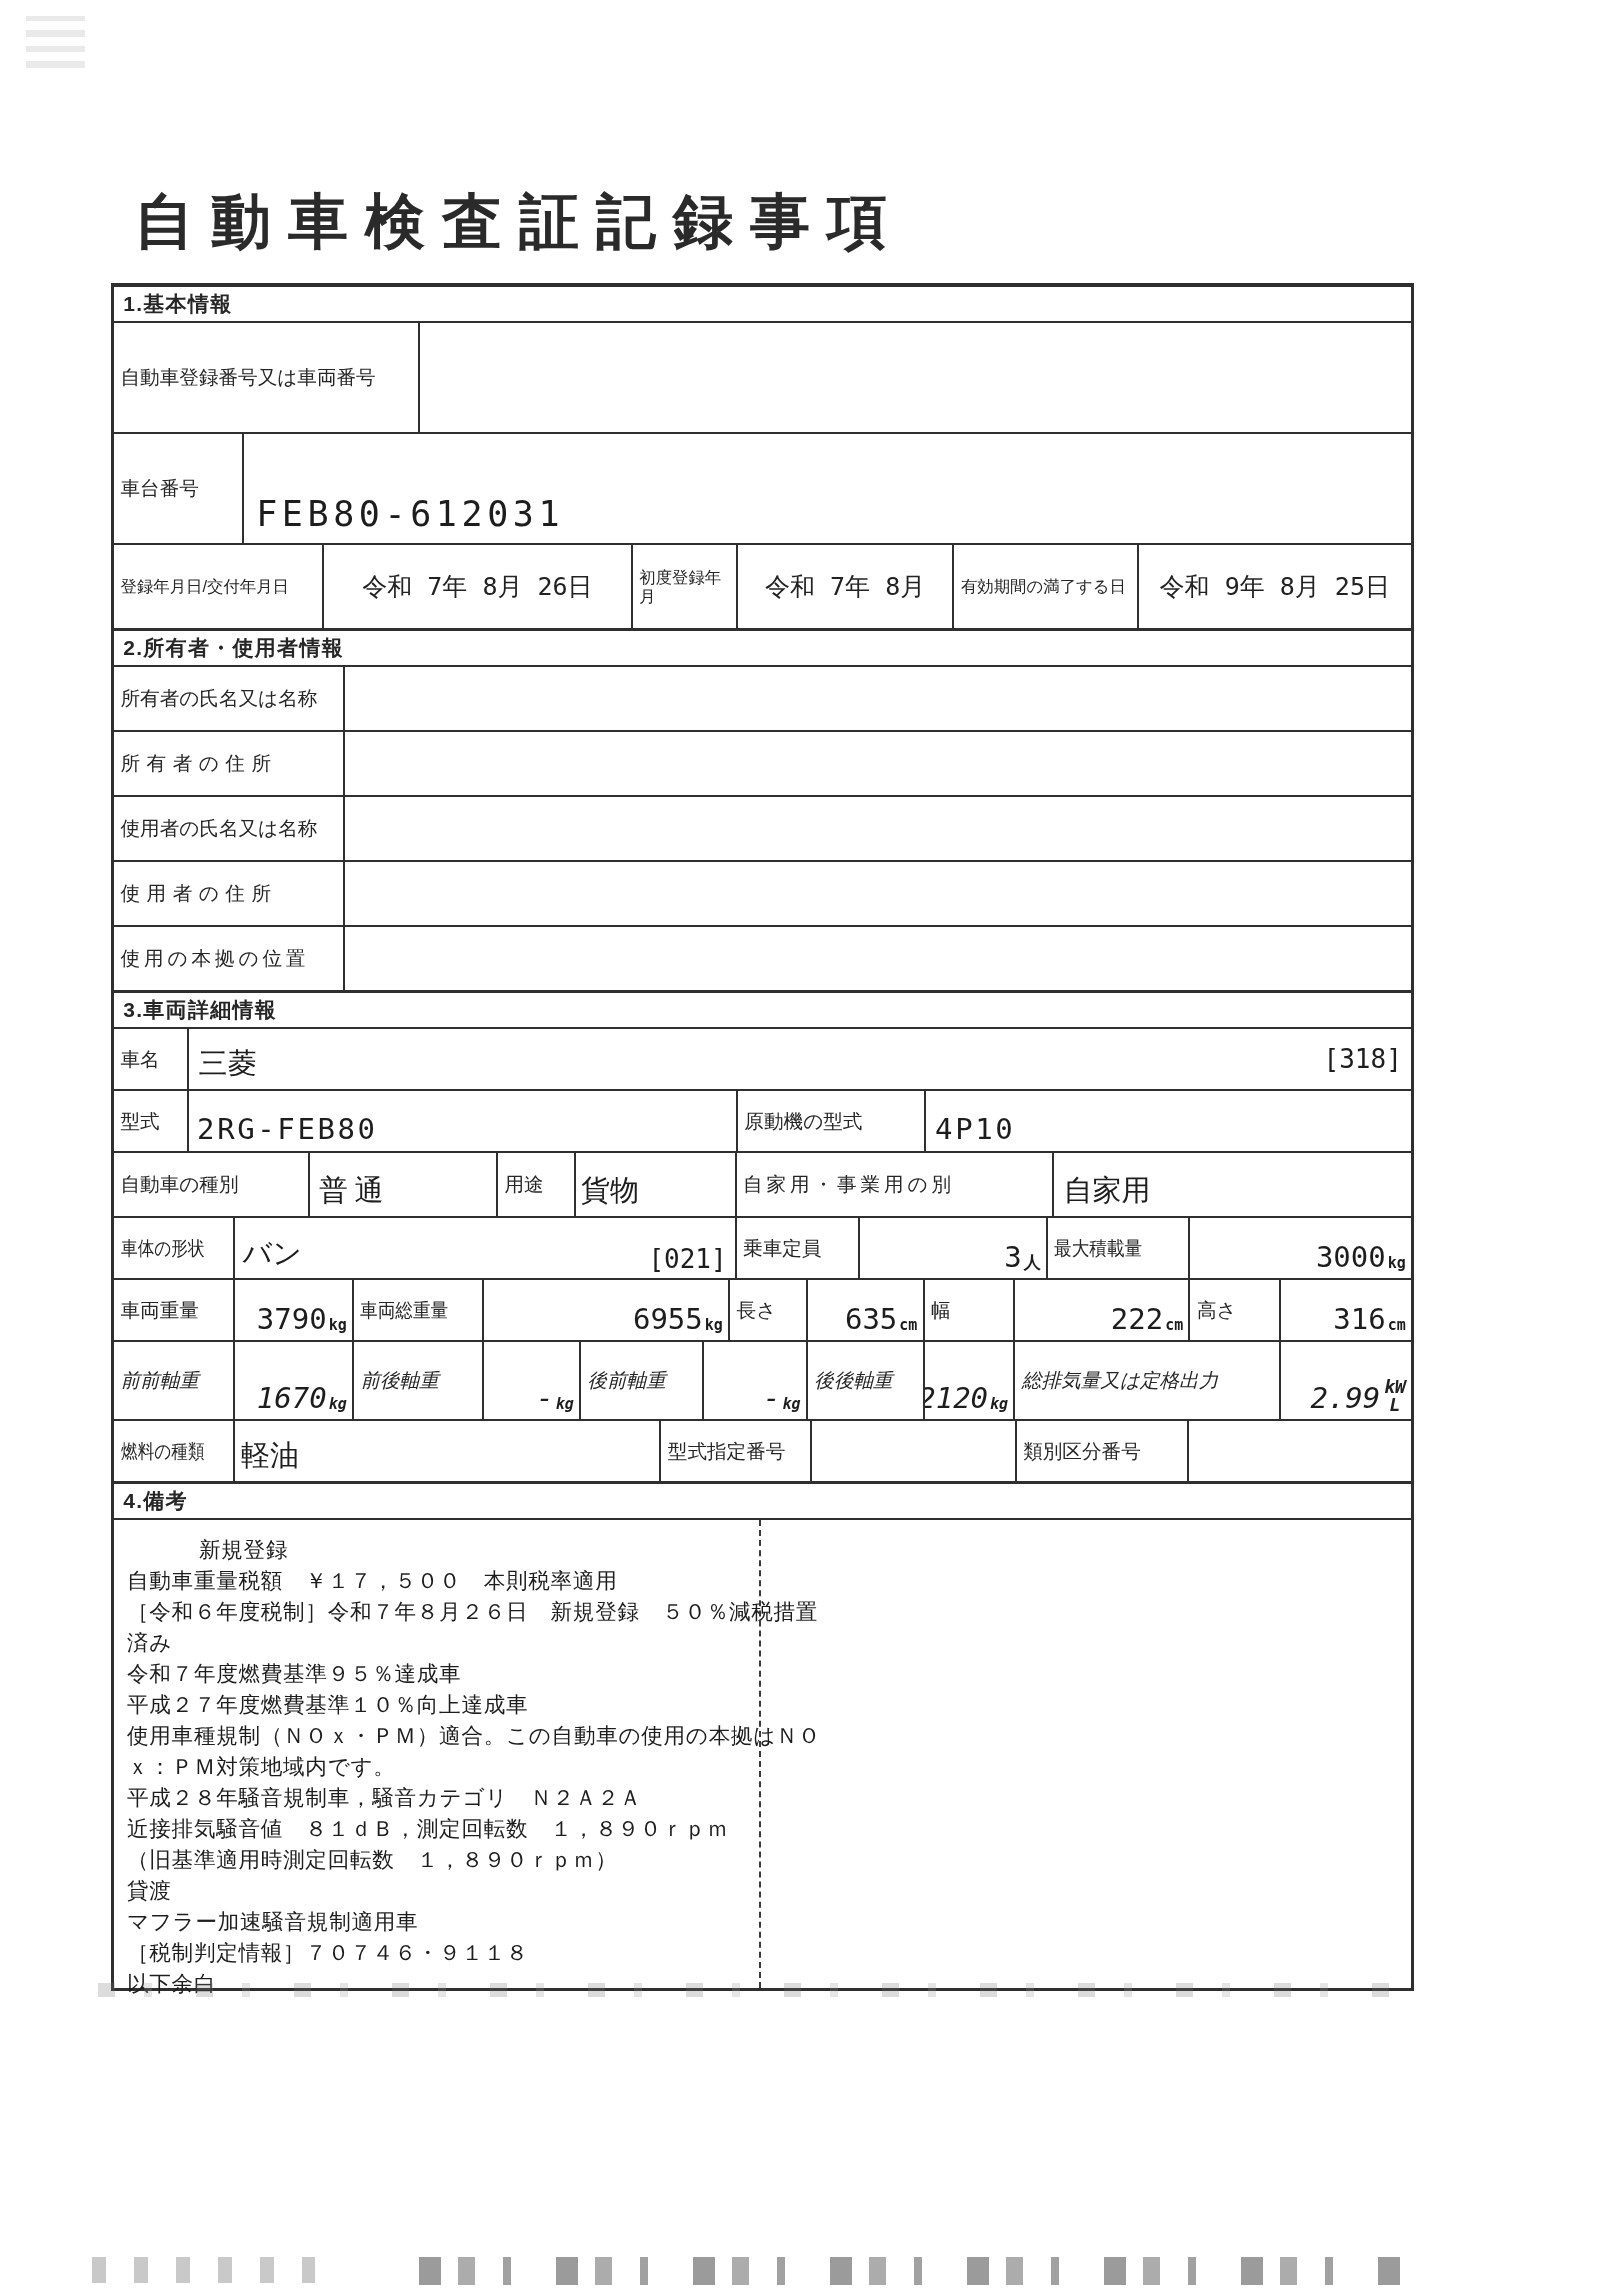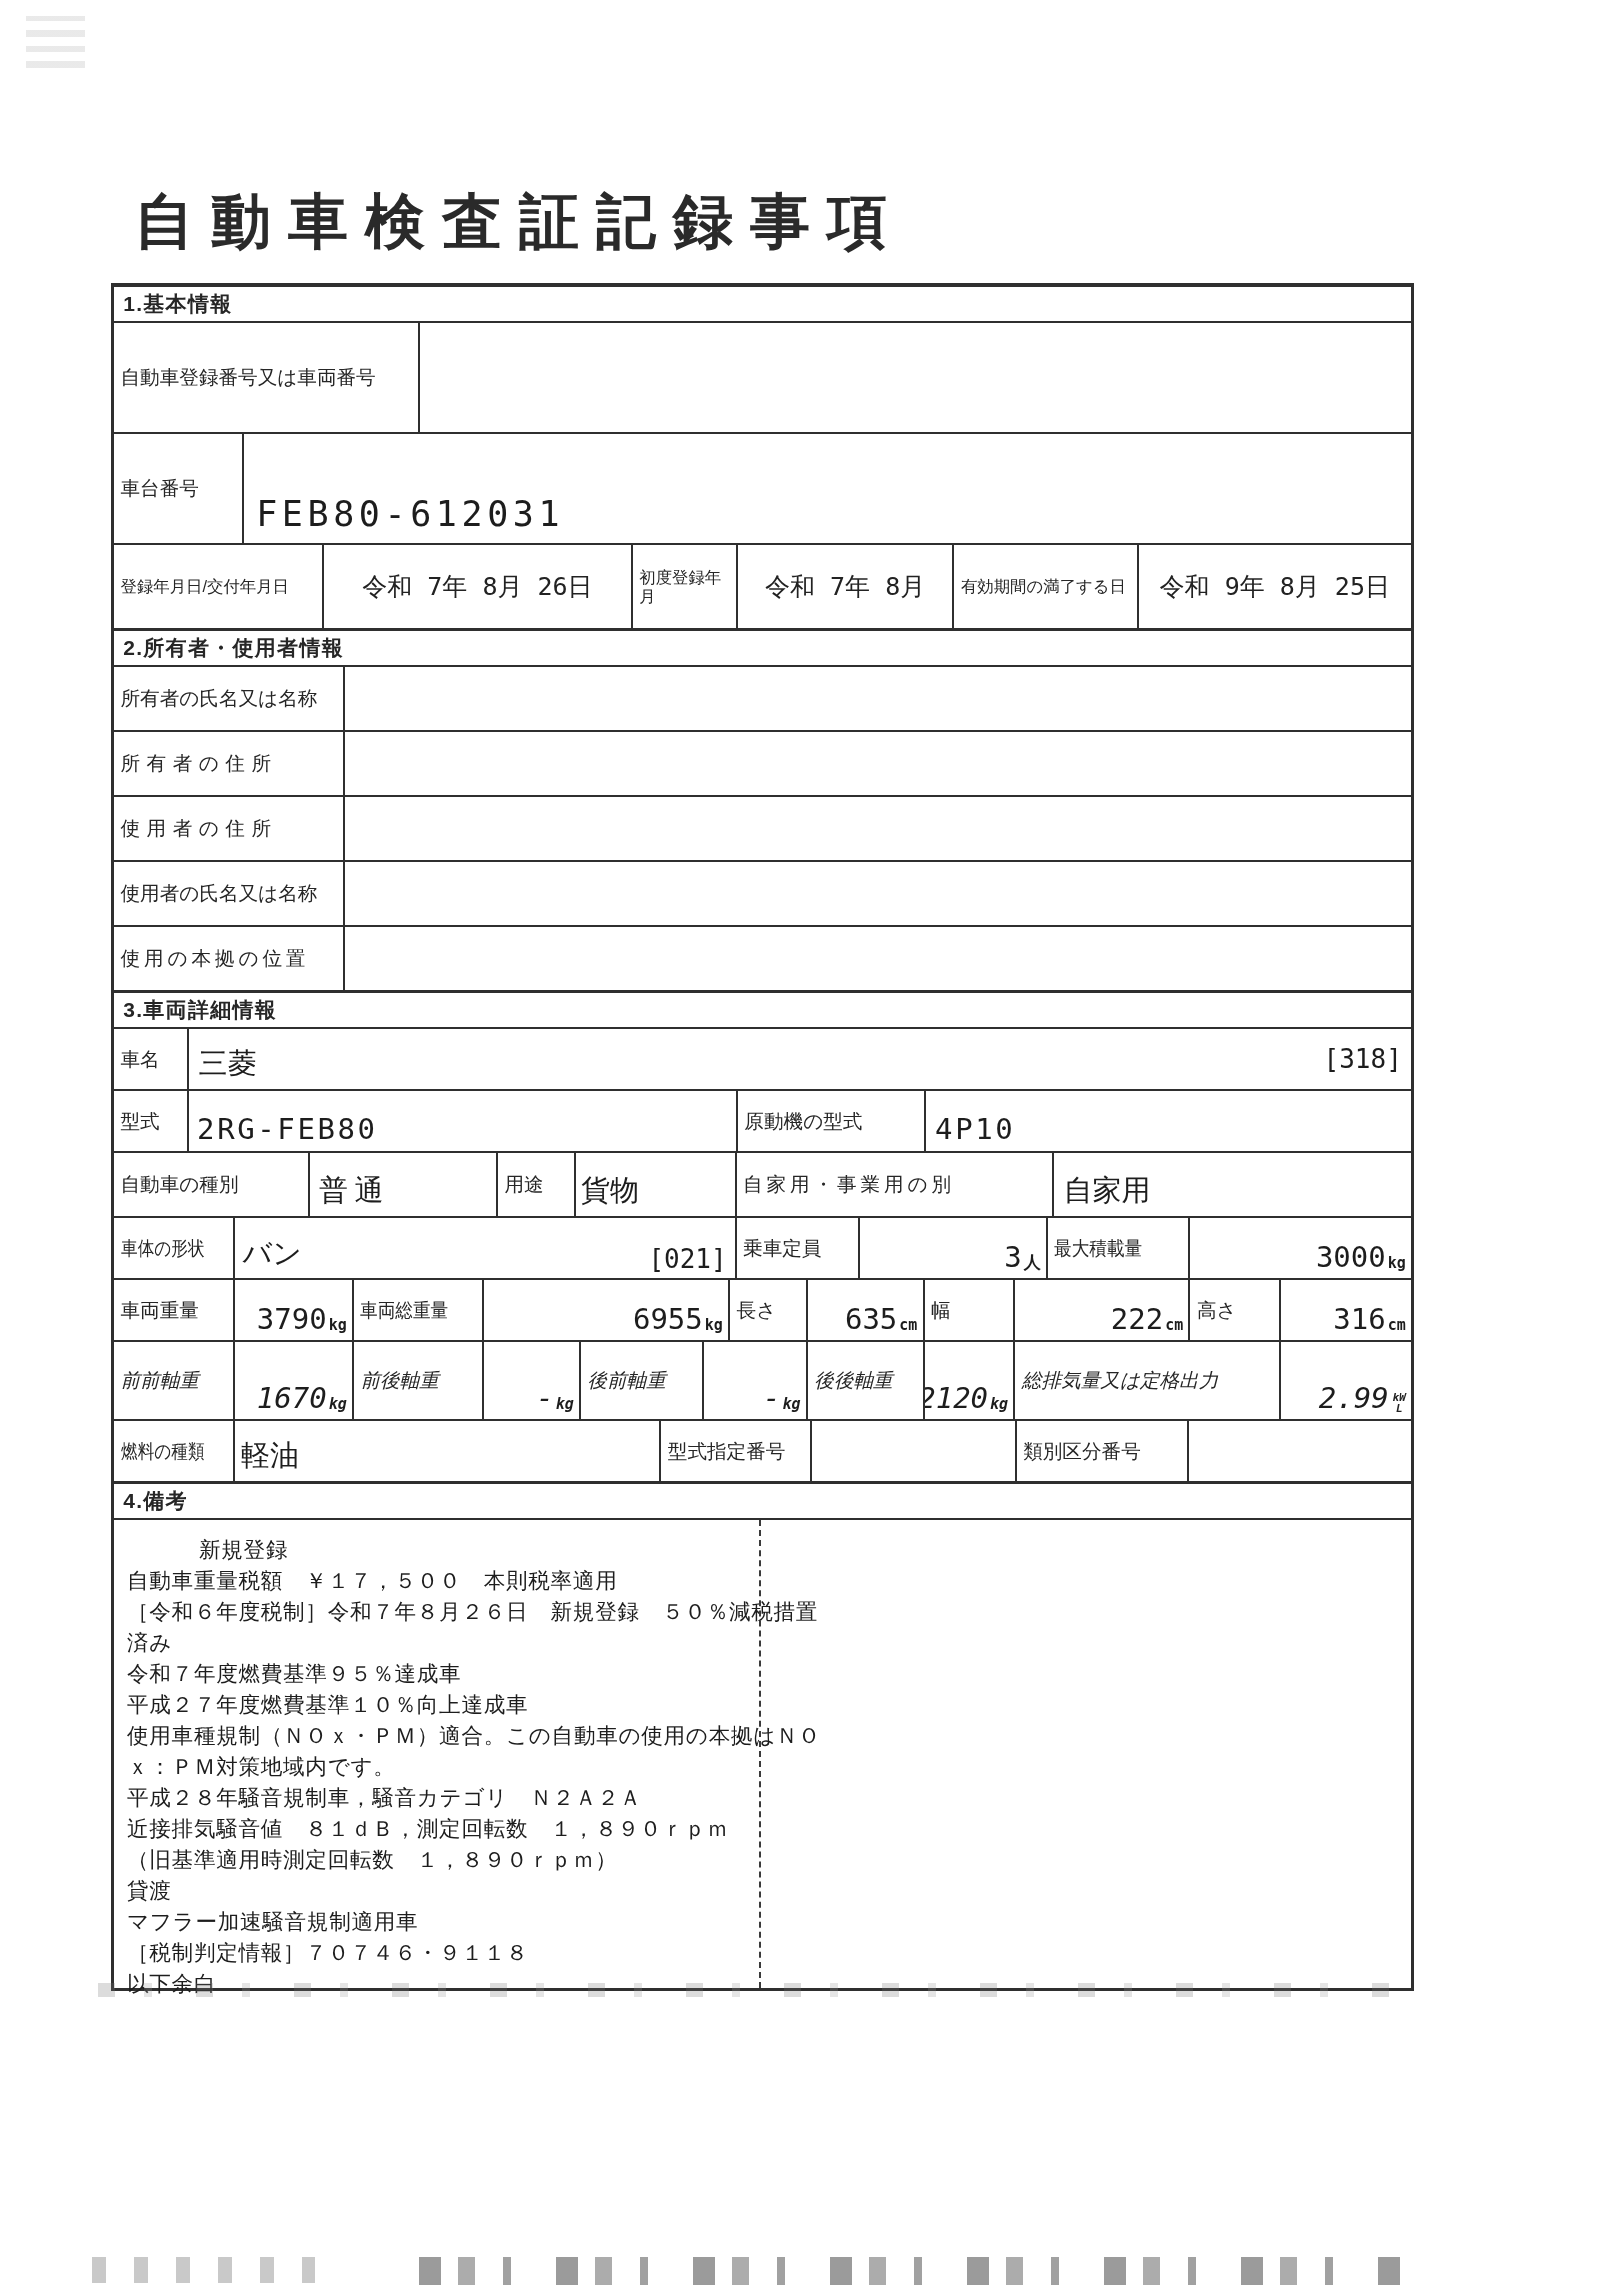--- a/index.html
+++ b/index.html
@@ -38,21 +38,21 @@
     font-size:29px;
   }
   .val-lg{font-size:35px;letter-spacing:4.6px;}
   .num{justify-content:flex-end;padding-right:5.2px;align-items:flex-end;padding-bottom:3.9px;}
   .num .n{font-family:"DejaVu Sans Mono",monospace;font-size:29px;color:#1d1d1d;}
   .num .unit{font-size:15px;font-weight:bold;color:#1d1d1d;margin-left:2px;line-height:1;
              font-family:"DejaVu Sans Mono",monospace;padding-bottom:3.3px;}
   .center{justify-content:center;}
   .date-val{font-family:"DejaVu Sans Mono",monospace;font-size:25px;white-space:nowrap;}
   .kwl{display:flex;flex-direction:column;align-items:center;line-height:1;
-       font-family:"DejaVu Sans Mono",monospace;font-size:11px;font-weight:bold;margin-left:3.9px;
+       font-family:"DejaVu Sans Mono",monospace;font-size:18px;font-weight:bold;margin-left:3.9px;
        padding-bottom:1.3px;}
   .kwl span{display:block;}
   .remarks{display:flex;height:468px;border-bottom:none;}
   .rem-left{width:49.7%;box-sizing:border-box;padding:14.4px 6.5px 0 13px;}
   .rem-right{flex:1;box-sizing:border-box;border-left:2.6px dashed #3a3a3a;}
   .rem-line{
     font-family:"DejaVu Sans Mono",monospace;font-size:21.6px;line-height:31px;
     color:#1d1d1d;white-space:nowrap;letter-spacing:0.7px;
   }
   .indent1{padding-left:72px;}
@@ -120,28 +120,28 @@
       </div>
       <div class="c val" style="flex:1;"></div>
     </div>
     <div class="r" style="height:65px;">
       <div class="c lab sp2" style="width:17.8%;">
         <span class="t">所有者の住所</span>
       </div>
       <div class="c val" style="flex:1;"></div>
     </div>
     <div class="r" style="height:65px;">
+      <div class="c lab" style="width:17.8%;">
+        <span class="t">使用者の氏名又は名称</span>
+      </div>
+      <div class="c val" style="flex:1;"></div>
+    </div>
+    <div class="r" style="height:65px;">
       <div class="c lab sp2" style="width:17.8%;">
         <span class="t">使用者の住所</span>
-      </div>
-      <div class="c val" style="flex:1;"></div>
-    </div>
-    <div class="r" style="height:65px;">
-      <div class="c lab" style="width:17.8%;">
-        <span class="t">使用者の氏名又は名称</span>
       </div>
       <div class="c val" style="flex:1;"></div>
     </div>
     <div class="r" style="height:65px;">
       <div class="c lab sp3" style="width:17.8%;">
         <span class="t">使用の本拠の位置</span>
       </div>
       <div class="c val" style="flex:1;"></div>
     </div>
 

